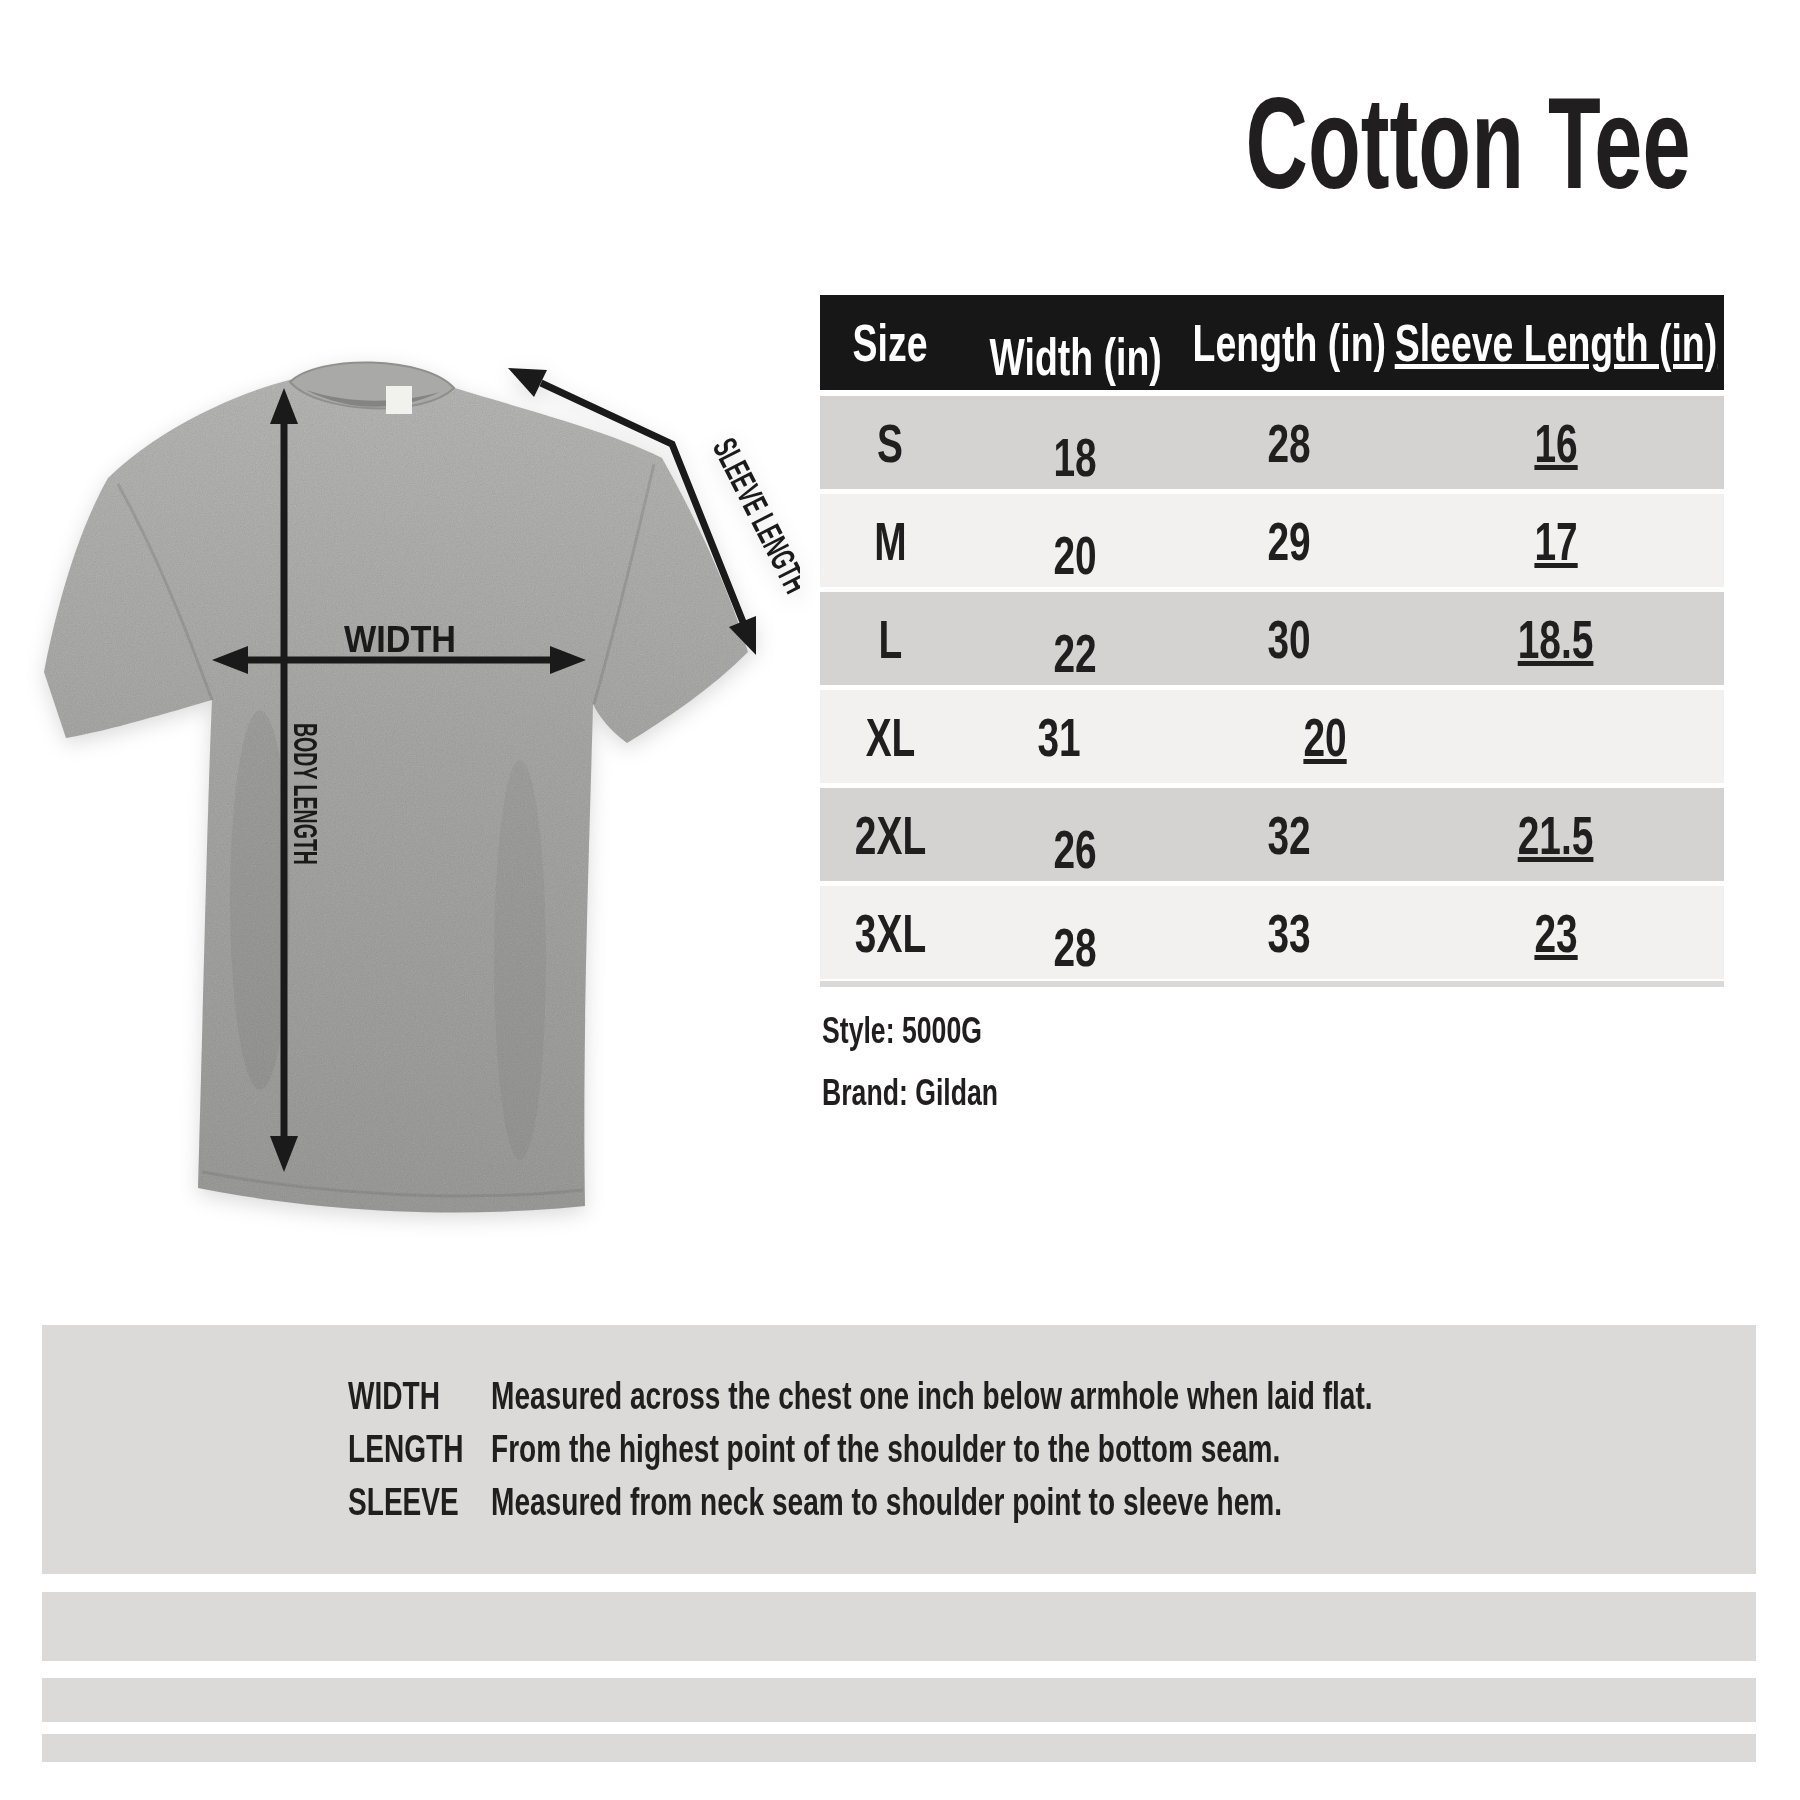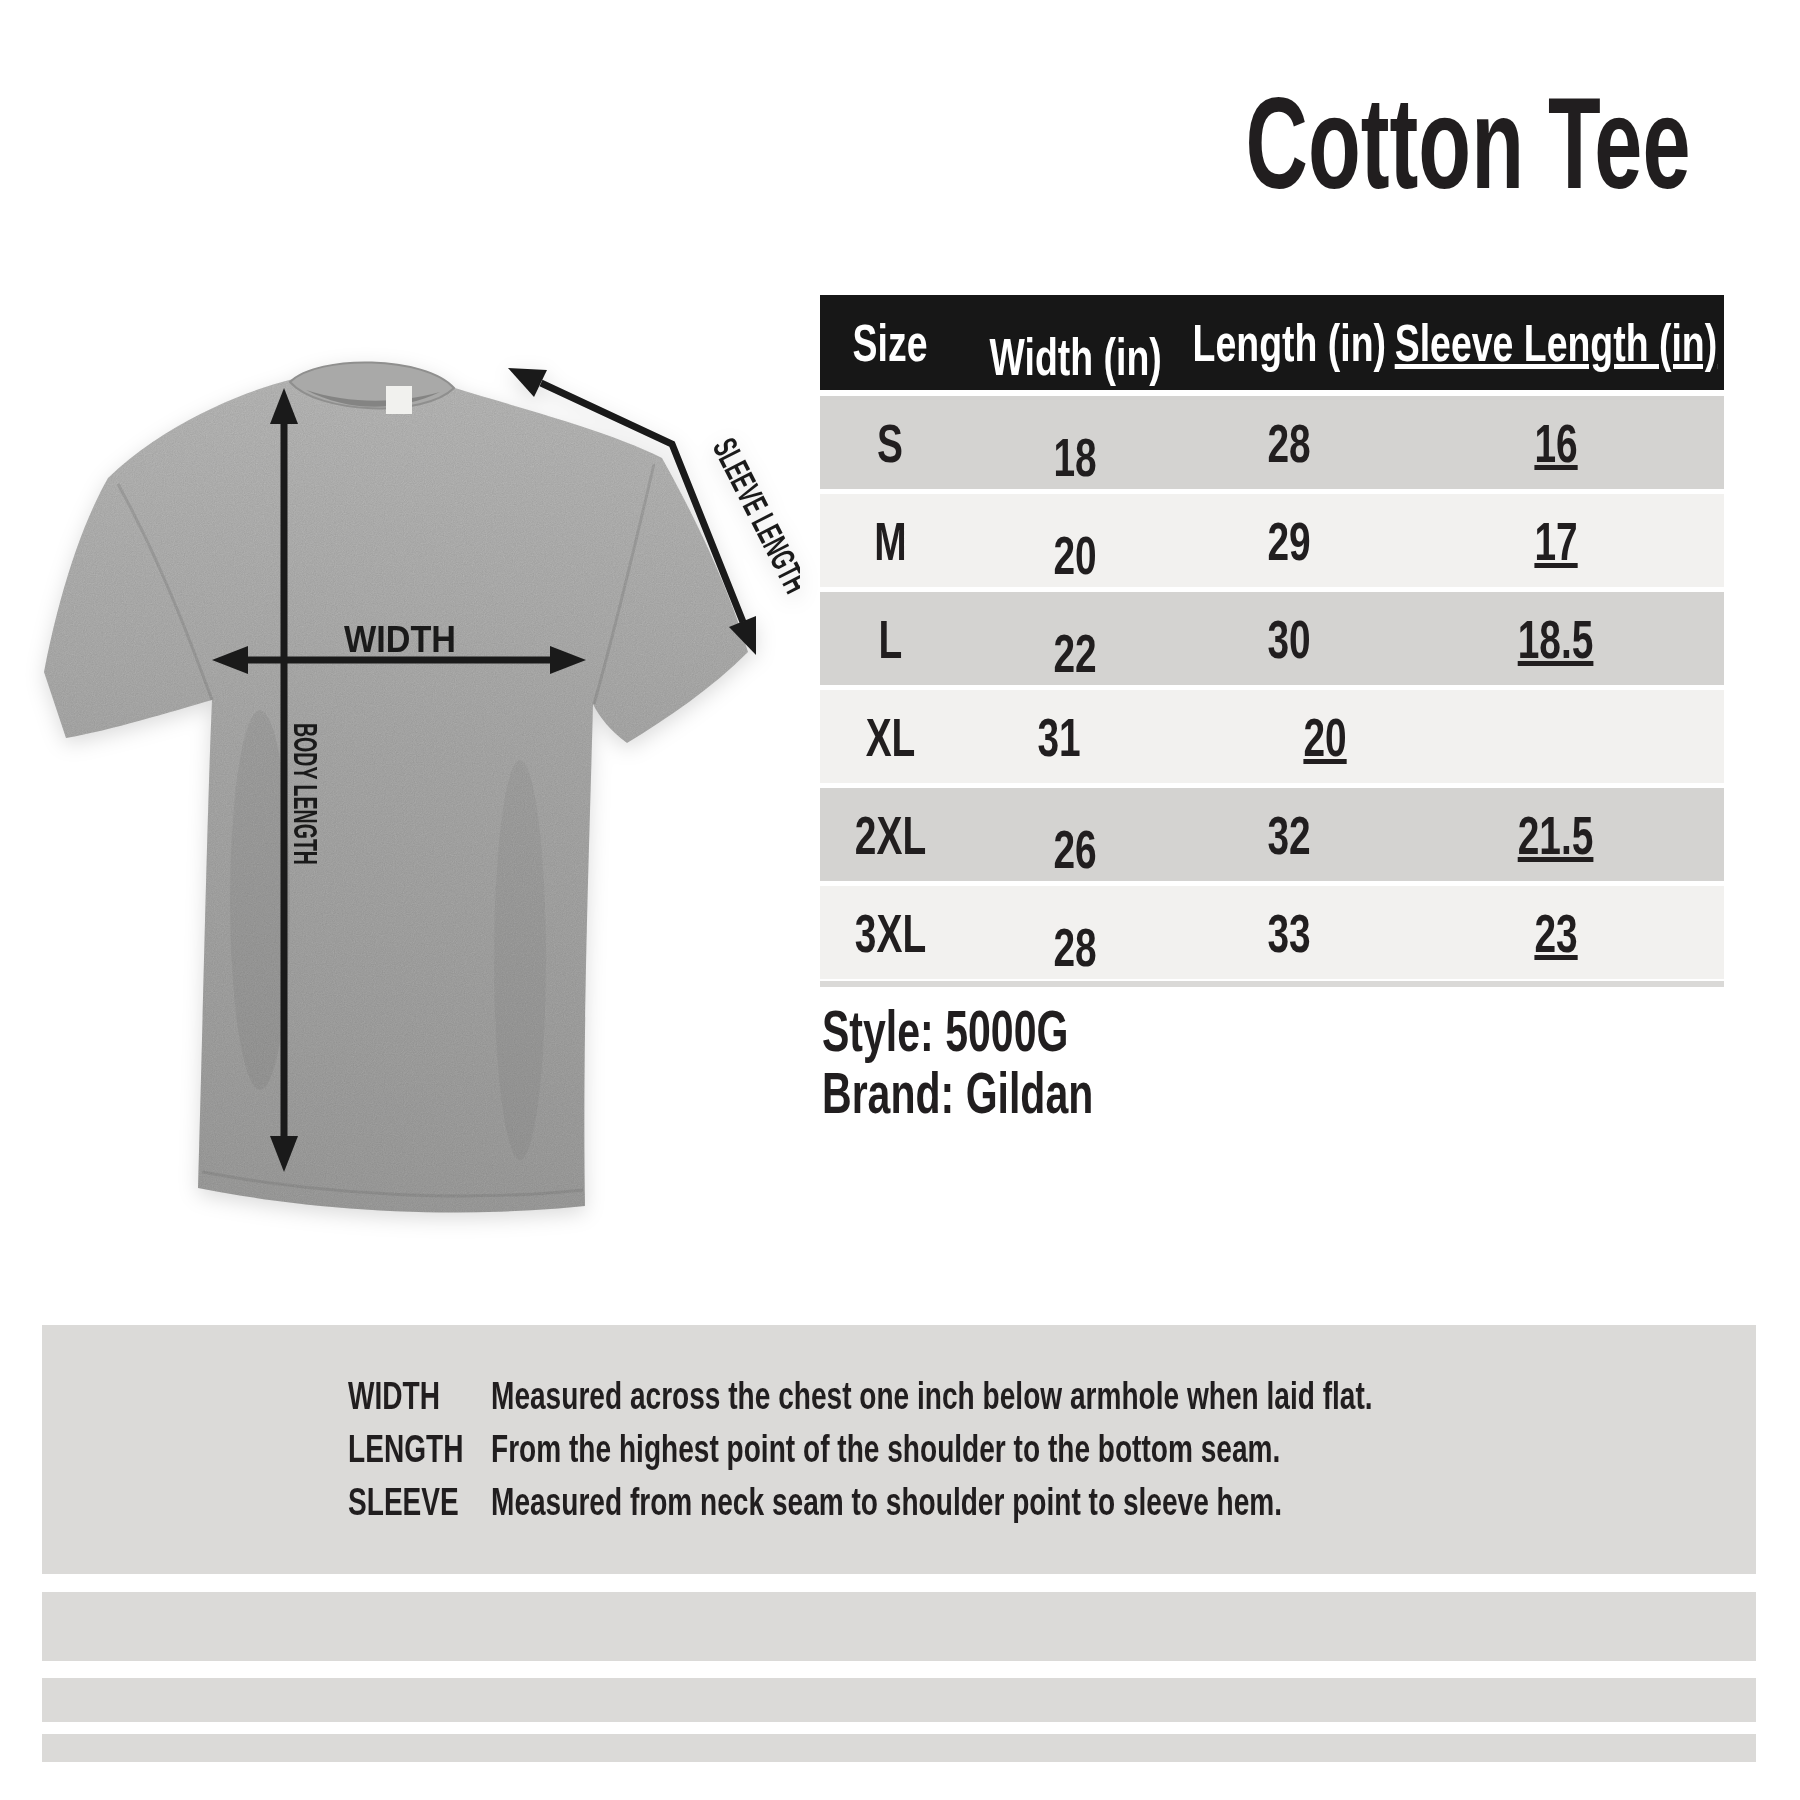--- a/index.html
+++ b/index.html
@@ -22,21 +22,21 @@
   .t-head{display:flex;height:95px;background:var(--header-bg,#171717);color:#ffffff;margin-bottom:6px;}
   .t-row{display:flex;height:93px;margin-bottom:5px;}
   .t-row.dark{background:var(--row-dark,#d4d3d1);}
   .t-row.light{background:var(--row-light,#f2f1ef);}
   .t-cell{display:flex;align-items:center;justify-content:center;font-weight:bold;font-size:54px;}
   .t-head .t-cell{font-size:52px;}
   .c0{width:15.5%;} .c1{width:25.5%;margin-top:28px;} .c2{width:21.8%;justify-content:center;} .c3{width:37.2%;text-decoration:underline;}
   #table-bottom-line{position:absolute;left:820px;top:981px;width:904px;height:6px;background:#dad9d7;}
 
   
-  #product-info{position:absolute;left:822px;top:1000px;font-size:57px;font-weight:bold;line-height:62px;}
+  #product-info{position:absolute;left:822px;top:1000px;font-size:37px;font-weight:bold;line-height:62px;}
 
   
   #definitions{position:absolute;left:42px;top:1325px;width:1714px;height:249px;
                background:var(--band-bg,#dbdad8);box-sizing:border-box;padding:44px 0 0 306px;}
   .def-row{display:flex;height:53px;align-items:center;font-weight:bold;font-size:39px;}
   .def-term{width:143px;flex:0 0 143px;}
   .def-text{flex:1;}
 
   
   .stripe{position:absolute;left:42px;width:1714px;background:var(--band-bg,#dbdad8);}

